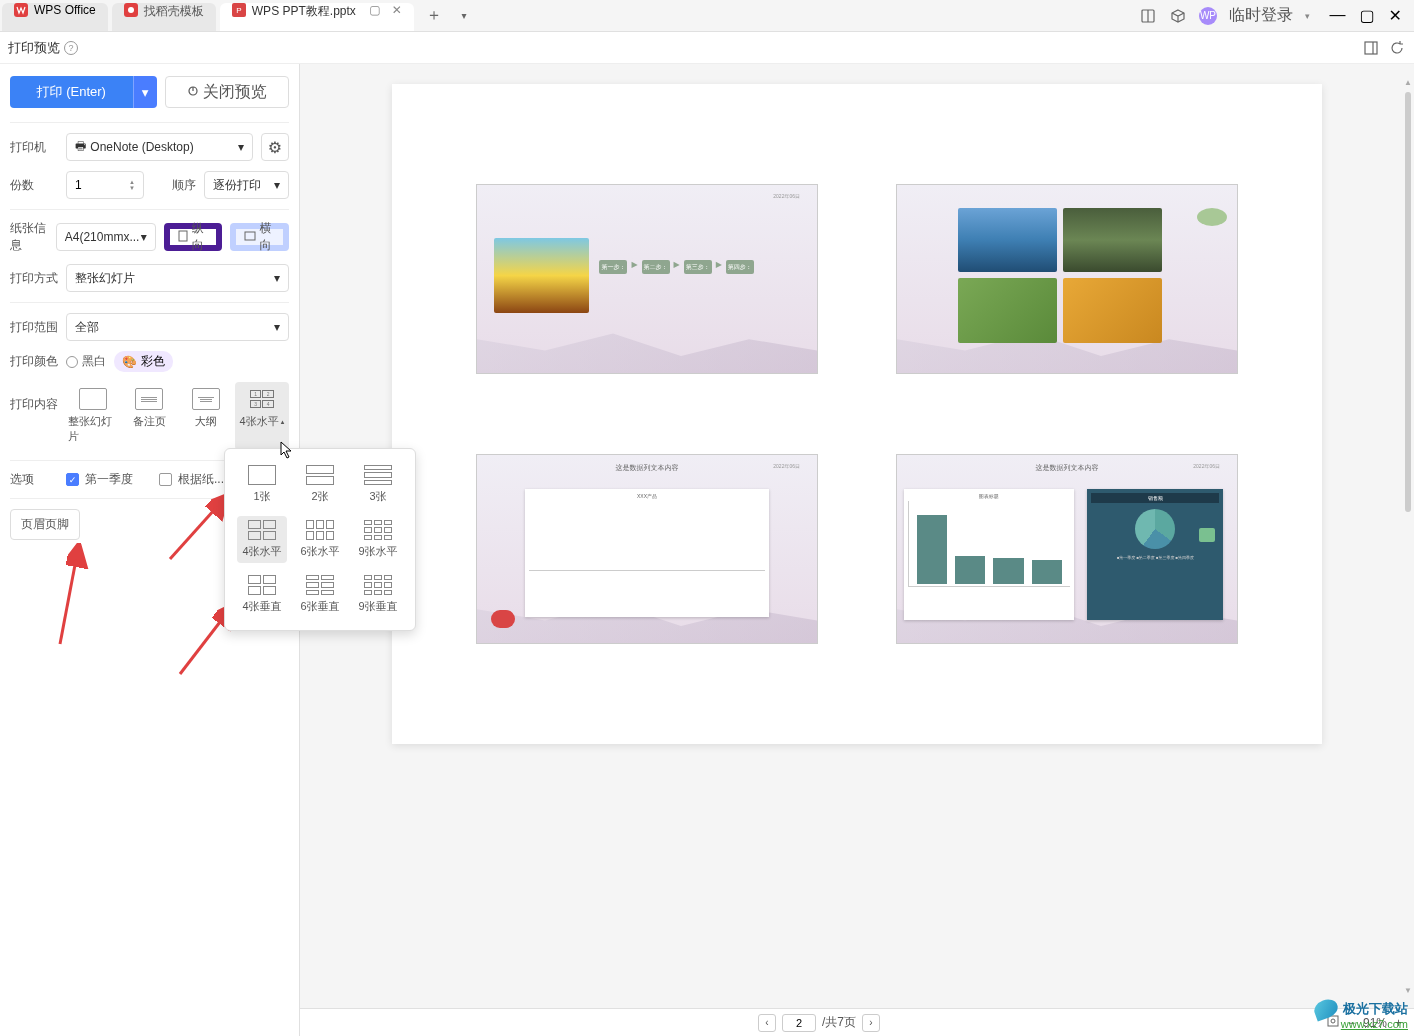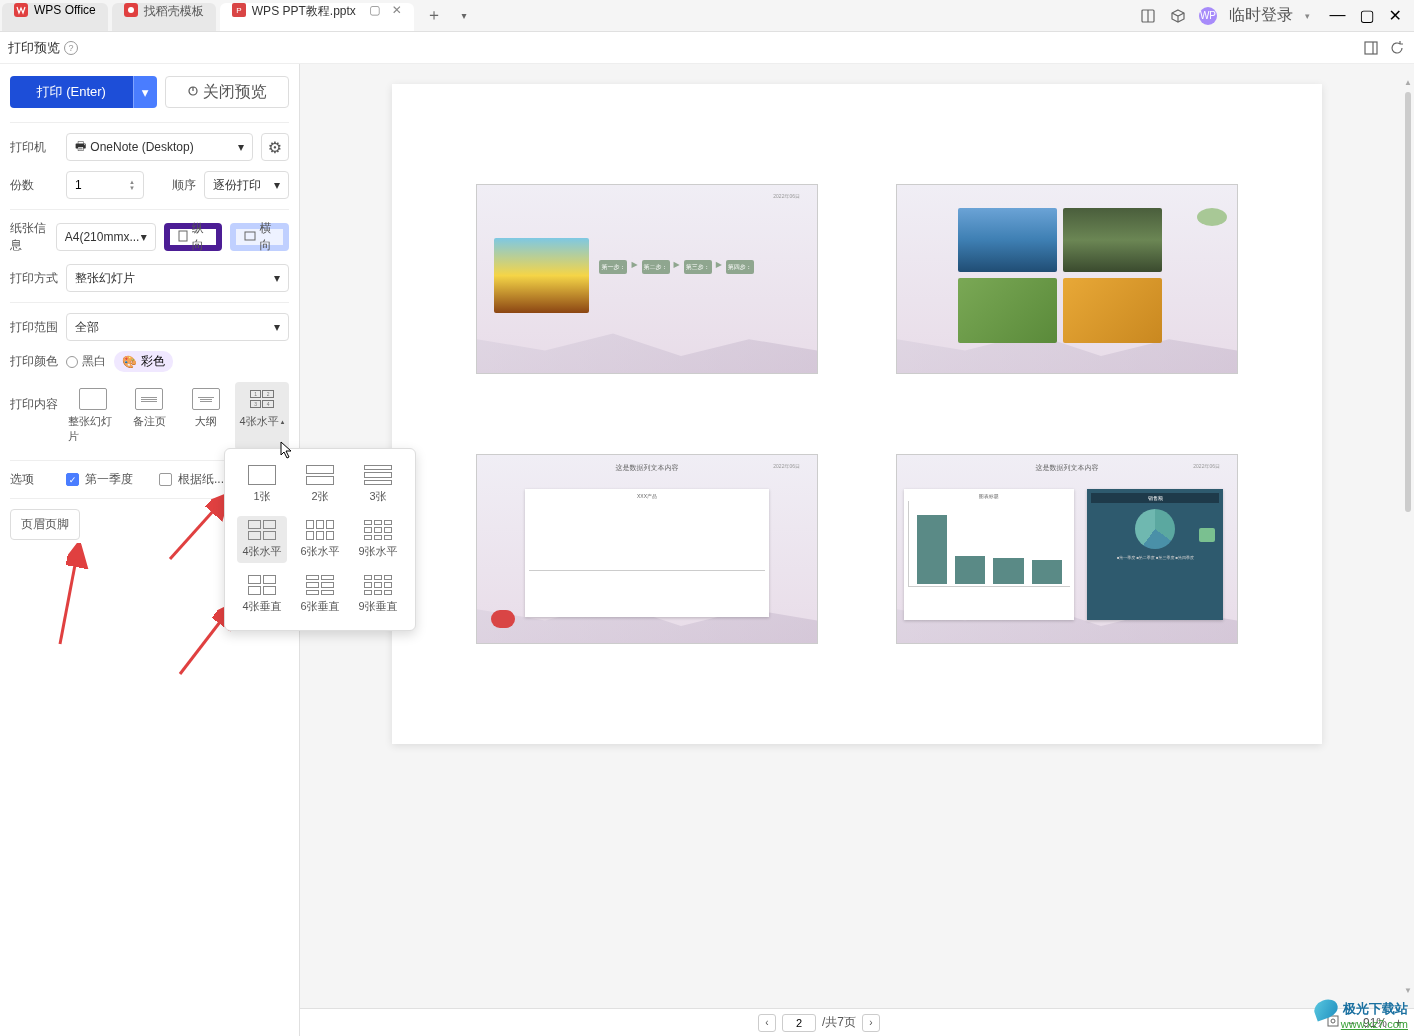--- a/index.html
+++ b/index.html
@@ -25,21 +25,21 @@
 .toolbar-title { font-size: 13px; color: #333; display: flex; align-items: center; gap: 4px; }
 .toolbar-right { margin-left: auto; display: flex; gap: 8px; }
 
 
 .main { display: flex; height: calc(100% - 64px); }
 .sidebar { width: 300px; border-right: 1px solid #e0e0e0; padding: 12px 10px; background: #fff; position: relative; }
 .preview-area { flex: 1; background: #f5f5f5; display: flex; flex-direction: column; position: relative; }
 
 
 .btn-row { display: flex; gap: 8px; margin-bottom: 14px; }
-.btn-primary { flex: 1; background: #1d4ed8; color: #fff; border: none; border-radius: 4px; height: 32px; font-size: 13px; display: flex; align-items: center; justify-content: center; }
+.btn-primary { flex: 1; background: #3b82f6; color: #fff; border: none; border-radius: 4px; height: 32px; font-size: 13px; display: flex; align-items: center; justify-content: center; }
 .btn-primary-split { width: 24px; background: #4a7dff; border: none; border-left: 1px solid rgba(255,255,255,0.3); border-radius: 0 4px 4px 0; color: #fff; display: flex; align-items: center; justify-content: center; }
 .btn-secondary { flex: 1; background: #fff; border: 1px solid #ddd; border-radius: 4px; height: 32px; font-size: 16px; display: flex; align-items: center; justify-content: center; gap: 4px; color: #555; }
 
 .form-row { display: flex; align-items: center; margin-bottom: 10px; gap: 8px; }
 .form-label { width: 48px; font-size: 12px; color: #555; }
 .form-select { flex: 1; height: 28px; border: 1px solid #ddd; border-radius: 4px; padding: 0 8px; font-size: 12px; display: flex; align-items: center; justify-content: space-between; background: #fff; color: #333; }
 .form-select-sm { width: 78px; }
 .form-input-num { width: 78px; height: 28px; border: 1px solid #ddd; border-radius: 4px; padding: 0 8px; font-size: 12px; display: flex; align-items: center; justify-content: space-between; }
 .icon-btn { width: 28px; height: 28px; border: 1px solid #ddd; border-radius: 4px; display: flex; align-items: center; justify-content: center; color: #555; }
 .orient-btn { height: 28px; padding: 0 8px; border: 6px solid #4c1d95; border-radius: 4px; font-size: 12px; display: flex; align-items: center; gap: 4px; color: #555; }

